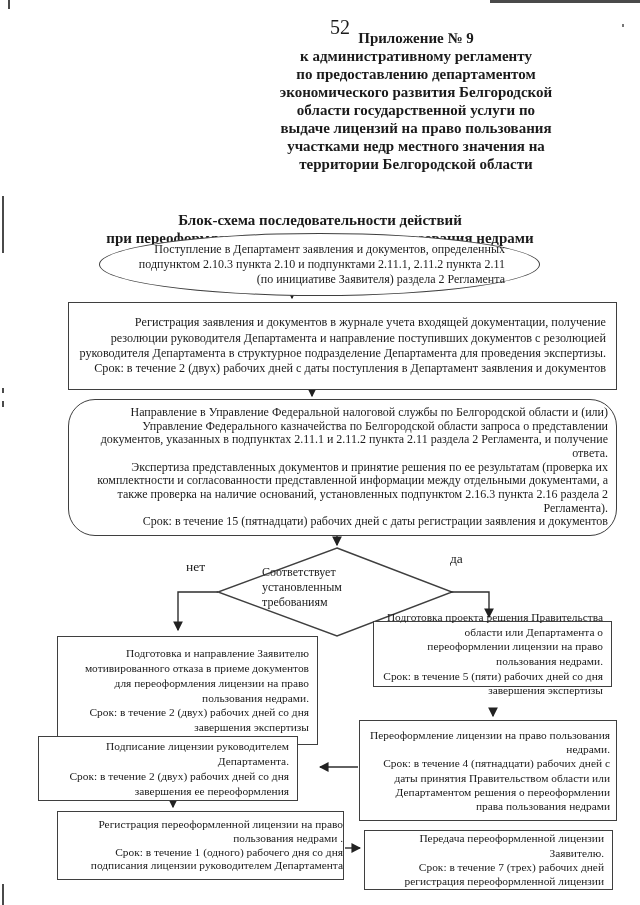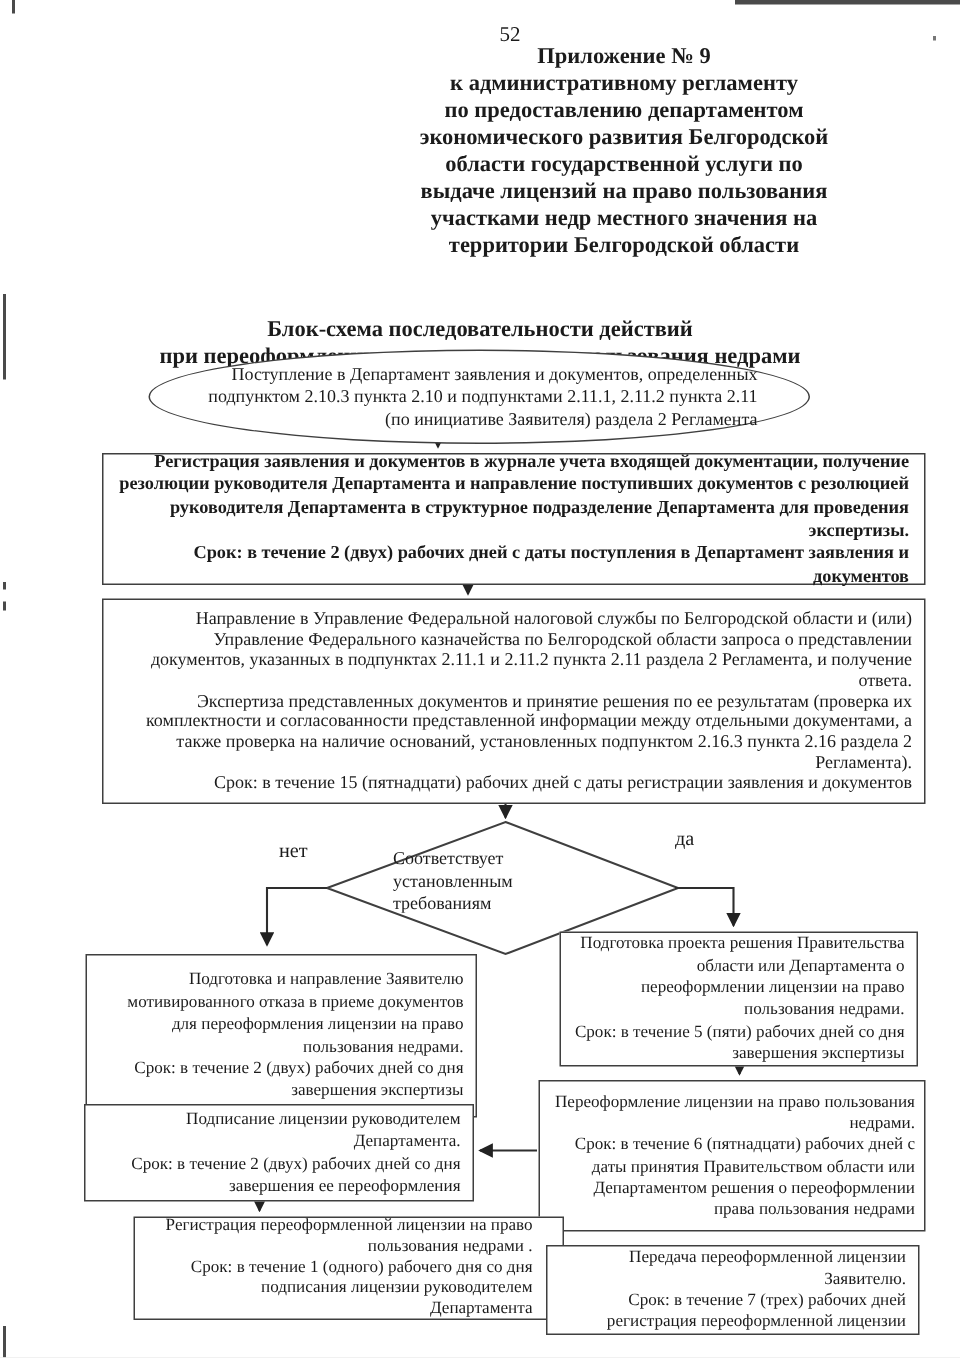--- a/index.html
+++ b/index.html
@@ -2,44 +2,44 @@
 <html><head>
 <meta charset="utf-8">
 <style>
   html,body { margin:0; padding:0; background:#e8e8e8; }
   .page {
     position:relative; width:640px; height:905px; background:#ffffff;
     font-family:"Liberation Serif", serif; color:#1b1b1b; overflow:hidden;
   }
   .pagenum {
     position:absolute; left:300px; top:16px; width:80px; text-align:center;
-    font-size:14px;
+    font-size:20px;
   }
   .appendix {
     position:absolute; left:230px; top:29px; width:372px; text-align:center;
     font-weight:bold; font-size:15px; line-height:18px; white-space:pre-line;
   }
   .charttitle {
     position:absolute; left:40px; top:195px; width:560px; text-align:center;
     font-weight:bold; font-size:15px; line-height:18px; white-space:pre-line;margin-top:16px;
   }
   .node {
     position:absolute; border:1.4px solid #3f3f3f; background:#ffffff;
     display:flex; align-items:center; justify-content:center; text-align:center;
     box-sizing:border-box;
   }
   .node span { white-space:pre-line; display:block; width:100%;text-align:right; }
   .ellipse { left:99px; top:233px; width:441px; height:63px; border-radius:50%; font-size:12px; line-height:15px; padding:0 34px; }
-  .b-reg   { left:68px;  top:302px; width:549px; height:88px;  font-size:12.2px; line-height:15.4px; padding:2px 10px;font-weight:bold; }
-  .b-exp   { left:68px;  top:399px; width:549px; height:137px; font-size:12px;   line-height:13.7px; padding:2px 8px; }
+  .b-reg   { left:68px;  top:302px; width:549px; height:88px;  font-size:12.2px; line-height:15.4px; padding:2px 10px; }
+  .b-exp   { left:68px;  top:399px; width:549px; height:137px; font-size:12px;   line-height:13.7px; padding:2px 8px;border-radius:27px; }
   .b-ref   { left:57px;  top:636px; width:261px; height:109px;  font-size:11.4px; line-height:14.7px; padding:2px 8px; }
-  .b-draft { left:373px; top:621px; width:239px; height:90px;  font-size:11.4px; line-height:14.7px; padding:2px 8px; }
+  .b-draft { left:373px; top:621px; width:239px; height:66px;  font-size:11.4px; line-height:14.7px; padding:2px 8px; }
   .b-reis  { left:359px; top:720px; width:258px; height:101px; font-size:11.4px; line-height:14.2px; padding:2px 6px; }
-  .b-sign  { left:56px;  top:736px; width:260px; height:65px;  font-size:11.4px; line-height:15px;   padding:2px 8px; }
-  .b-reg2  { left:57px;  top:811px; width:287px; height:69px;  font-size:11.4px; line-height:13.8px; padding:2px 20px;margin-left:32px; }
+  .b-sign  { left:38px;  top:736px; width:260px; height:65px;  font-size:11.4px; line-height:15px;   padding:2px 8px; }
+  .b-reg2  { left:57px;  top:811px; width:287px; height:69px;  font-size:11.4px; line-height:13.8px; padding:2px 0; }
   .b-trans { left:364px; top:830px; width:249px; height:60px;  font-size:11.4px; line-height:14.4px; padding:2px 8px; }
   .diamond-text {
     position:absolute; left:262px; top:565px; width:150px; text-align:left;
     font-size:12px; line-height:15px; white-space:pre-line;
   }
   .branch-label { position:absolute; font-size:13.5px; }
   .label-no  { left:186px; top:559px; }
   .label-yes { left:450px; top:551px; }
   svg.connectors { position:absolute; left:0; top:0; pointer-events:none; }
   .artifact { position:absolute; background:#4a4a4a; }
@@ -105,21 +105,21 @@
 Срок: в течение 2 (двух) рабочих дней со дня завершения экспертизы</span>
   </div>
 
   <div class="node b-draft">
     <span>Подготовка проекта решения Правительства области или Департамента о переоформлении лицензии на право пользования недрами.
 Срок: в течение 5 (пяти) рабочих дней со дня завершения экспертизы</span>
   </div>
 
   <div class="node b-reis">
     <span>Переоформление лицензии на право пользования недрами.
-Срок: в течение 6 (пятнадцати) рабочих дней с даты принятия Правительством области или Департаментом решения о переоформлении права пользования недрами</span>
+Срок: в течение 4 (пятнадцати) рабочих дней с даты принятия Правительством области или Департаментом решения о переоформлении права пользования недрами</span>
   </div>
 
   <div class="node b-sign">
     <span>Подписание лицензии руководителем Департамента.
 Срок: в течение 2 (двух) рабочих дней со дня завершения ее переоформления</span>
   </div>
 
   <div class="node b-reg2">
     <span>Регистрация переоформленной лицензии на право пользования недрами .
 Срок: в течение 1 (одного) рабочего дня со дня подписания лицензии руководителем Департамента</span>

